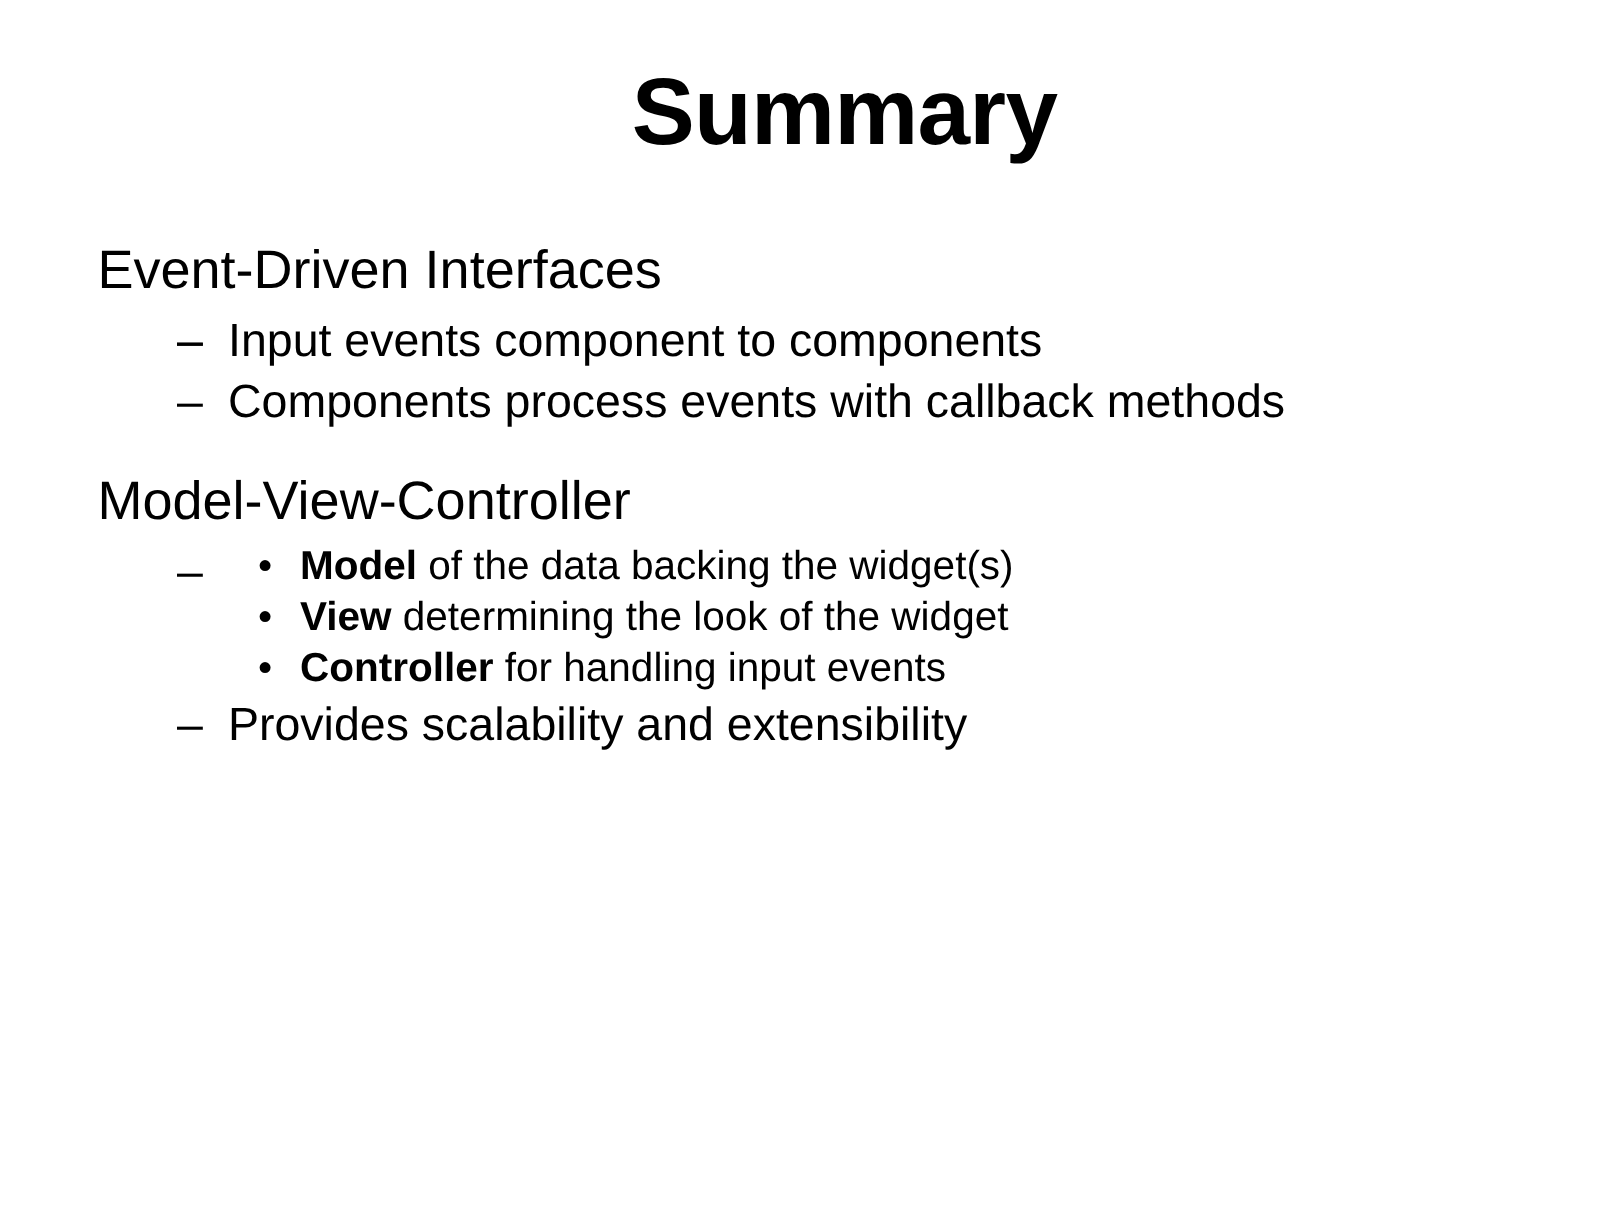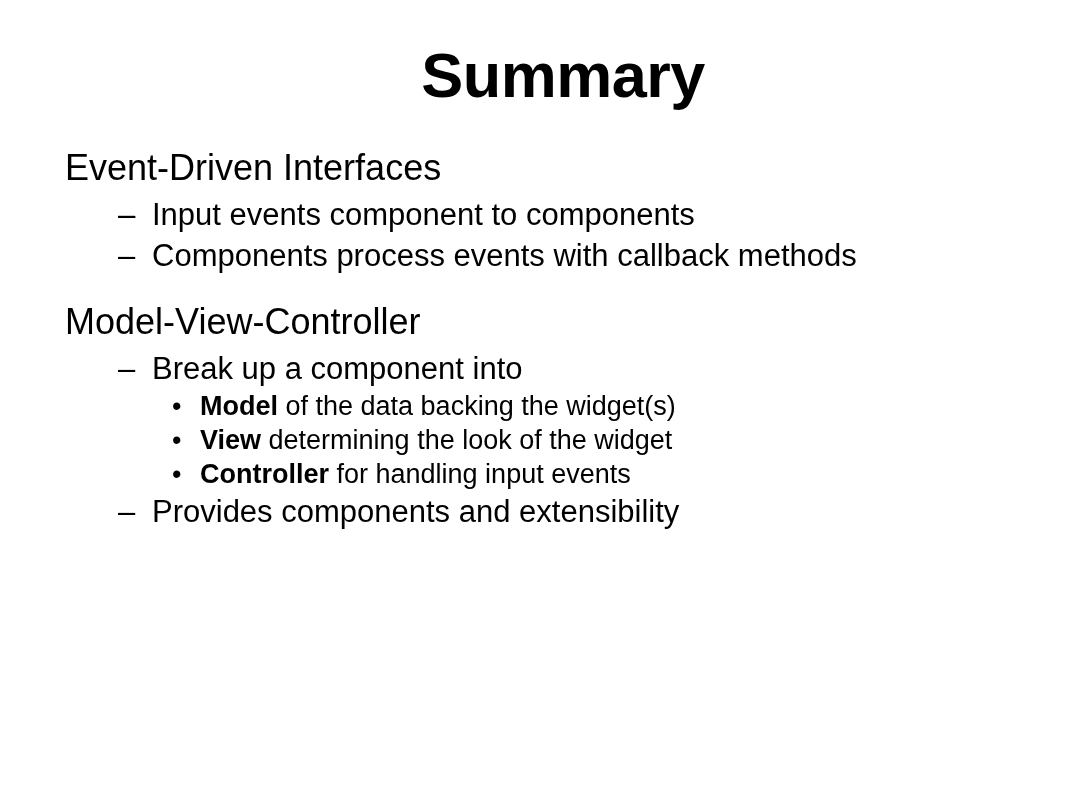--- a/index.html
+++ b/index.html
@@ -35,21 +35,21 @@
     letter-spacing: -0.5px;
     line-height: 1.05;
     white-space: nowrap;
     margin-left: 23px;
   }
 
   
   .body-block {
     position: absolute;
     left: 0;
-    top: 146px;
+    top: 158px;
     width: 1080px;
   }
 
   .section {
     margin: 0;
     padding: 0;
   }
 
   .section + .section {
     margin-top: 24px;
@@ -140,21 +140,20 @@
       </div>
 
     </div>
 
     <div class="section">
 
       <div class="lvl1">Model-View-Controller</div>
 
       <div class="lvl2">
         <span class="marker">–</span>
-        <span>Break up a component into</span>
       </div>
 
       <div class="sub-group">
 
         <div class="lvl3">
           <span class="marker">•</span>
           <span class="lead">Model</span><span> of the data backing the widget(s)</span>
         </div>
 
         <div class="lvl3">
@@ -164,20 +163,20 @@
 
         <div class="lvl3">
           <span class="marker">•</span>
           <span class="lead">Controller</span><span> for handling input events</span>
         </div>
 
       </div>
 
       <div class="lvl2">
         <span class="marker">–</span>
-        <span>Provides components and extensibility</span>
+        <span>Provides scalability and extensibility</span>
       </div>
 
     </div>
 
   </div>
 
 </div>
 
 </body></html>

